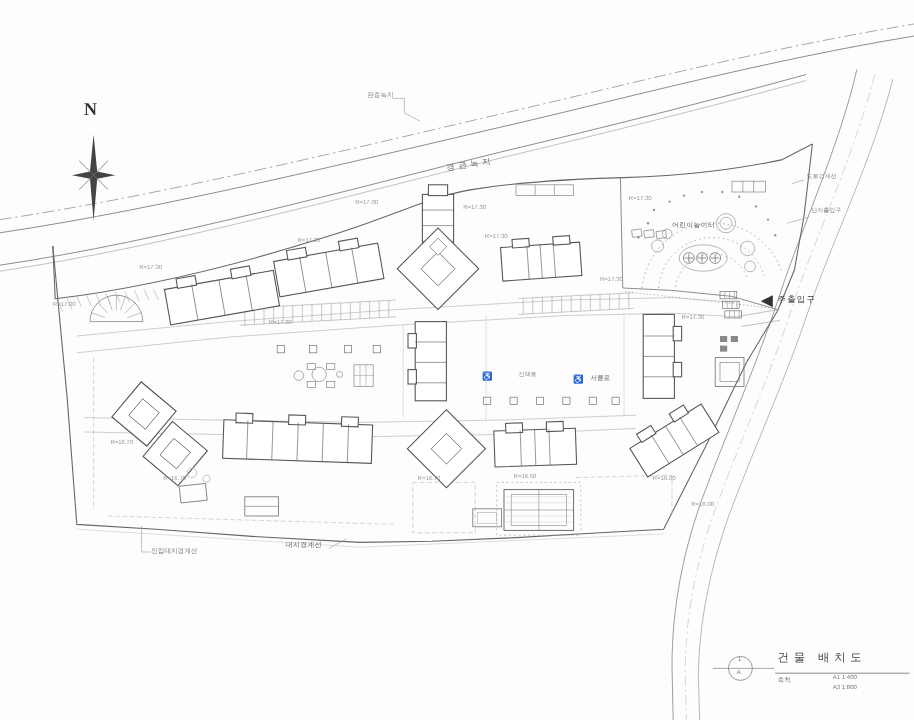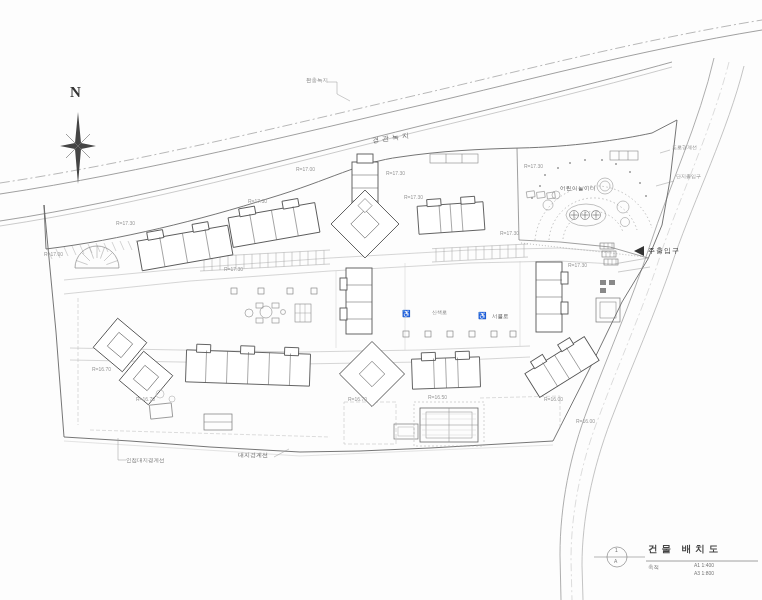--- a/index.html
+++ b/index.html
@@ -13,21 +13,21 @@
   .pg-lbl{font-size:5.5px;color:#555;letter-spacing:.5px;}
   .ent-lbl{font-size:7px;color:#333;letter-spacing:1px;}
   .rb-lbl{font-size:5px;color:#888;}
   .se-lbl{font-size:5px;color:#888;width:28px;white-space:normal;}
   .sb-lbl{font-size:6px;color:#666;}
   .asb-lbl{font-size:5.5px;color:#777;}
   .walk-lbl{font-size:5px;color:#888;}
   .circ-lbl{font-size:5.5px;color:#666;}
   .wc{position:absolute;font-size:7px;color:#444;}
   .spot-elev{position:absolute;font-size:5px;color:#999;white-space:nowrap;}
-  .tb-title{font-size:9.5px;letter-spacing:4px;color:#444;font-weight:bold;}
+  .tb-title{font-size:9.5px;letter-spacing:4px;color:#444;font-weight:normal;}
   .tb-small{font-size:5.5px;color:#777;}
   .tb-scale{font-size:5px;color:#777;}
   .tb-circ-txt{font-size:5px;color:#777;}
 </style>
 </head>
 <body>
 
 <div class="canvas">
 
   <svg width="762" height="600" viewBox="0 0 762 600">

